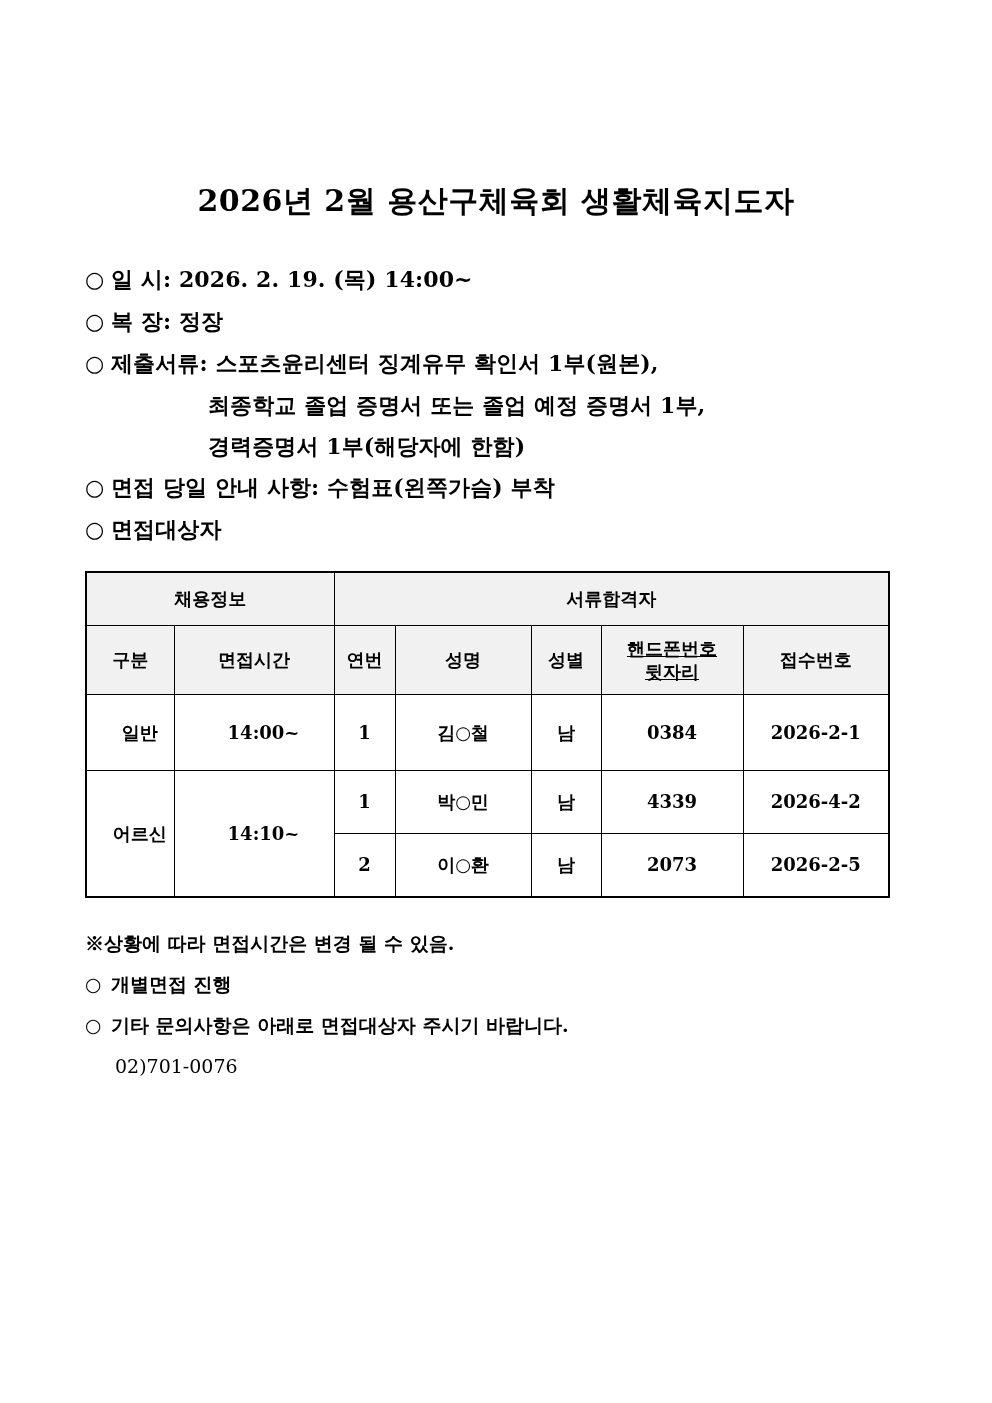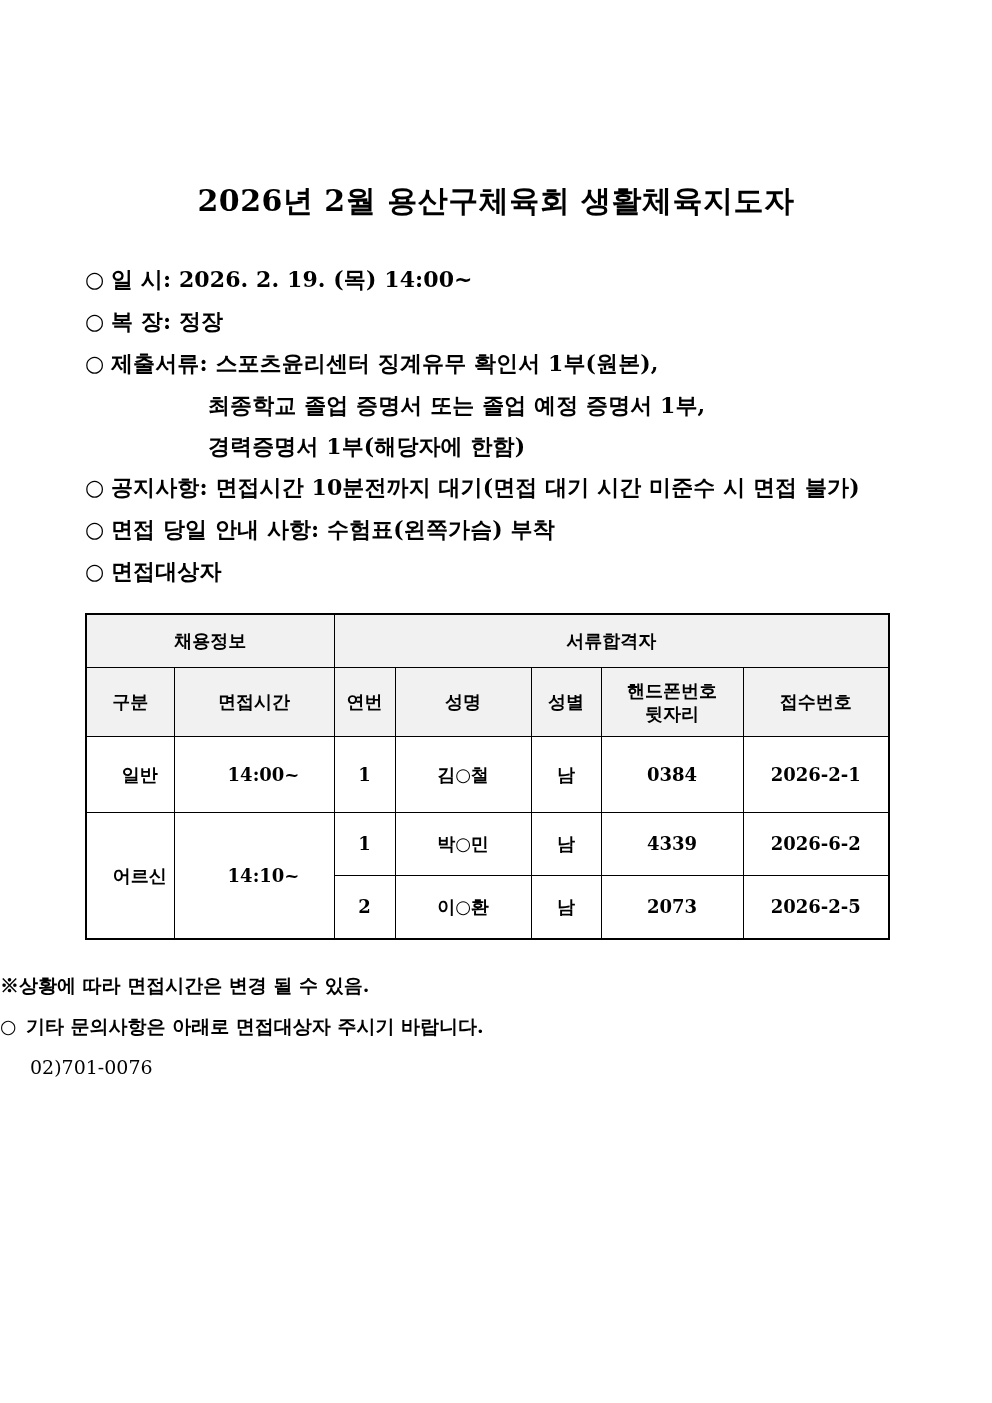--- a/index.html
+++ b/index.html
@@ -91,25 +91,26 @@
   .td-small { height: 58px; font-weight: 500; }
 
   col.c-gubun  { width: 88px; }
   col.c-time   { width: 160px; }
   col.c-no     { width: 61px; }
   col.c-name   { width: 136px; }
   col.c-sex    { width: 70px; }
   col.c-phone  { width: 142px; }
   col.c-recv   { width: 146px; }
 
-  .two-line { line-height: 1.2; }
+  .two-line { line-height: 1.2; text-decoration: underline; }
 
   
   .footer-block {
     margin-top: 36px;
+    padding-left: 85px;
   }
   .f-line {
     font-size: 19px;
     font-weight: 600;
     line-height: 1.0;
     margin-bottom: 22px;
     white-space: pre;
   }
   .f-line .bullet {
     display: inline-block;
@@ -138,21 +139,20 @@
 
 
     <div class="b-line"><span class="bullet">○</span><span>복 장: 정장</span></div>
 
     <div class="b-line"><span class="bullet">○</span><span>제출서류: 스포츠윤리센터 징계유무 확인서 1부(원본),</span></div>
 
     <div class="b-line indented"><span>최종학교 졸업 증명서 또는 졸업 예정 증명서 1부,</span></div>
 
     <div class="b-line indented"><span>경력증명서 1부(해당자에 한함)</span></div>
 
-    <div class="b-line"><span class="bullet">○</span><span>공지사항: 면접시간 10분전까지 대기(면접 대기 시간 미준수 시 면접 불가)</span></div>
 
     <div class="b-line"><span class="bullet">○</span><span>면접 당일 안내 사항: 수험표(왼쪽가슴) 부착</span></div>
 
     <div class="b-line"><span class="bullet">○</span><span>면접대상자</span></div>
 
   </div>
 
   <div class="table-wrap">
     <table class="main-table">
       <colgroup>
@@ -194,35 +194,36 @@
           <td class="td-cell">2026-2-1</td>
         </tr>
 
         <tr>
           <td class="td-cell bold" rowspan="2">어르신</td>
           <td class="td-cell bold" rowspan="2">14:10~</td>
           <td class="td-small">1</td>
           <td class="td-small">박○민</td>
           <td class="td-small">남</td>
           <td class="td-small">4339</td>
-          <td class="td-small">2026-6-2</td>
+          <td class="td-small">2026-4-2</td>
         </tr>
         <tr>
           <td class="td-small">2</td>
           <td class="td-small">이○환</td>
           <td class="td-small">남</td>
           <td class="td-small">2073</td>
           <td class="td-small">2026-2-5</td>
         </tr>
       </tbody>
     </table>
   </div>
 
   <div class="footer-block">
     <div class="f-line note"><span>※상황에 따라 면접시간은 변경 될 수 있음.</span></div>
 
+    <div class="f-line"><span class="bullet">○</span><span>개별면접 진행</span></div>
 
     <div class="f-line"><span class="bullet">○</span><span>기타 문의사항은 아래로 면접대상자 주시기 바랍니다.</span></div>
 
     <div class="f-line phone">02)701-0076</div>
   </div>
 
 </div>
 
 </body></html>

